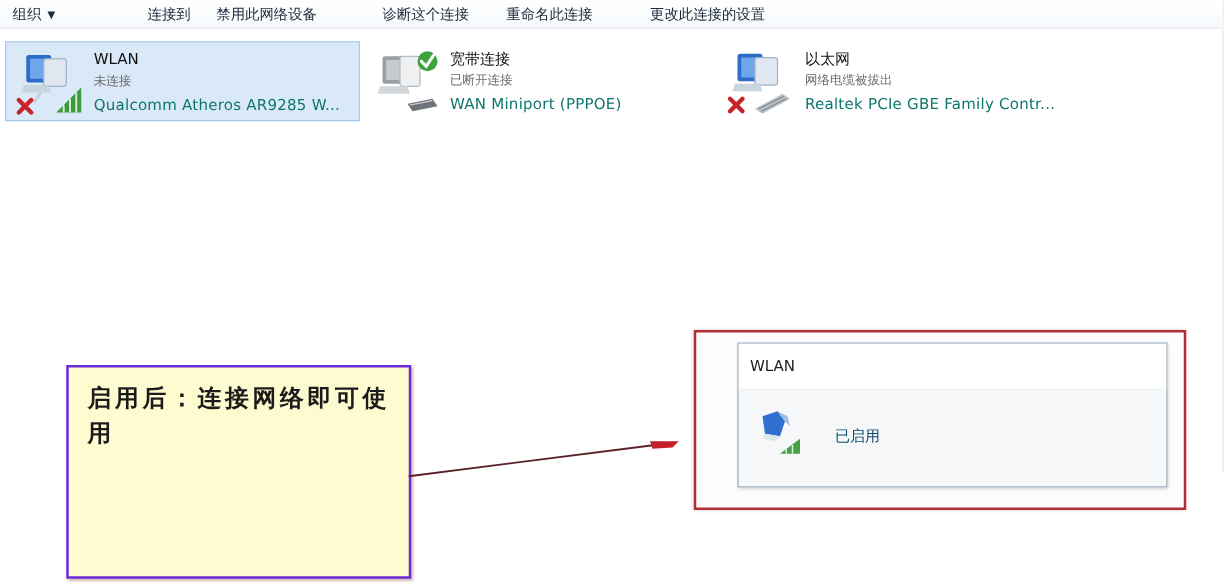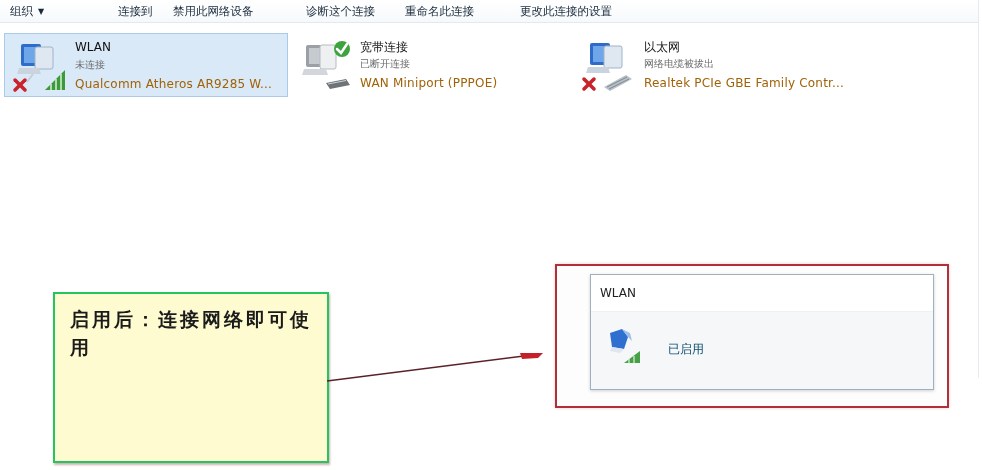--- a/index.html
+++ b/index.html
@@ -27,27 +27,27 @@
 
     .conn {
       position: absolute; top: 33px; height: 62px;
     }
     .conn.selected {
       background: #d9e9f7; border: 1px solid #a9cbe8;
     }
     .conn .icon { position: absolute; left: 6px; top: 4px; width: 58px; height: 56px; }
     .conn .name { position: absolute; left: 70px; top: 6px; font-size: 12px; color: #111; white-space: nowrap; }
     .conn .status { position: absolute; left: 70px; top: 24px; font-size: 10px; color: #6b6b6b; white-space: nowrap; }
-    .conn .device { position: absolute; left: 70px; top: 43px; font-size: 12px; color: #a16207; white-space: nowrap; letter-spacing: 0.2px; }
+    .conn .device { position: absolute; left: 70px; top: 43px; font-size: 12px; color: #0f766e; white-space: nowrap; letter-spacing: 0.2px; }
 
     
     .callout {
       position: absolute; left: 53px; top: 292px; width: 272px; height: 167px;
       background: #fffbd0;
-      border: 2px solid #22c55e;
+      border: 2px solid #6d28d9;
       box-shadow: 1px 2px 2px rgba(120,30,30,0.35);
     }
     .callout-text {
       position: absolute; left: 15px; top: 11px; width: 250px;
       font-size: 19px; line-height: 28px; font-weight: bold; color: #1b1b1b;
       letter-spacing: 3px;
     }
     .arrow-svg { position: absolute; left: 0; top: 0; pointer-events: none; }
 
     

